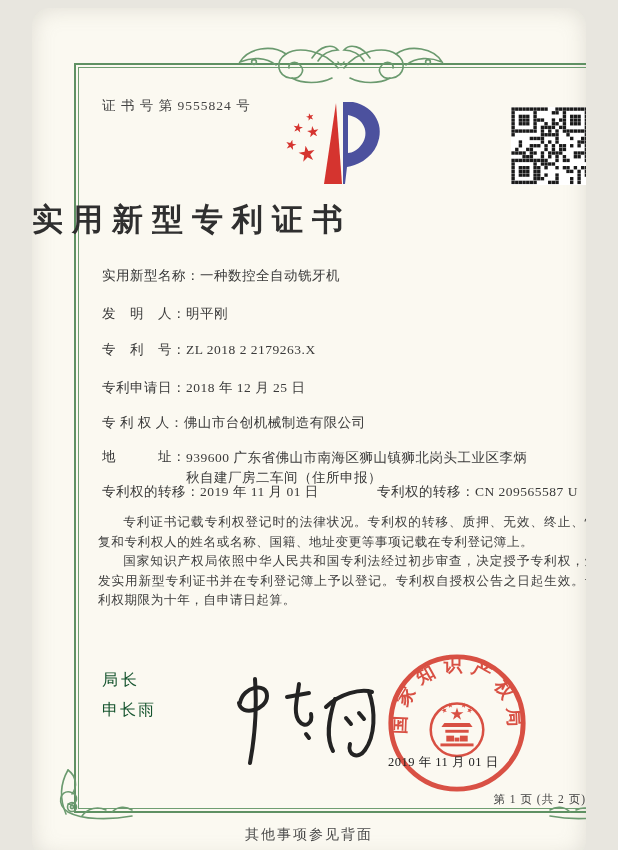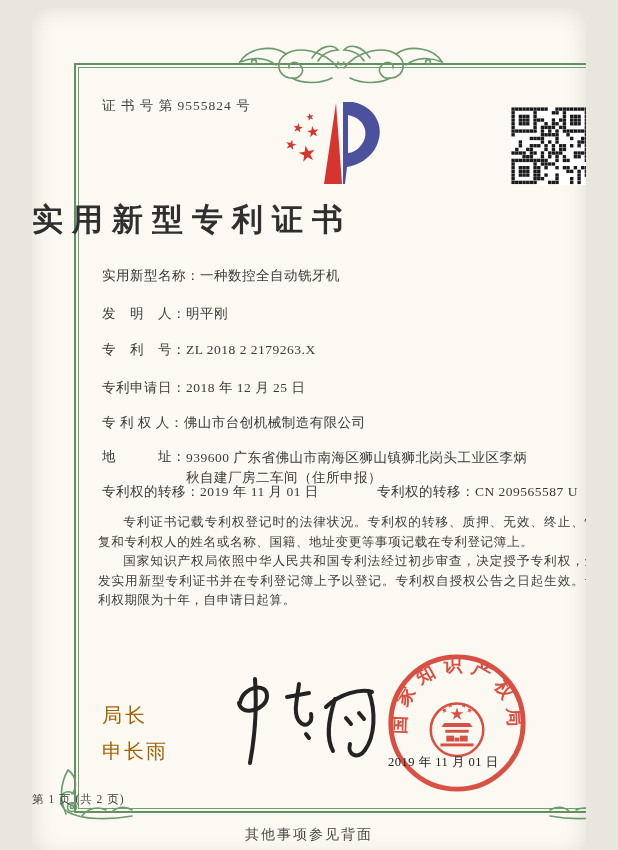--- a/index.html
+++ b/index.html
@@ -38,27 +38,27 @@
   .row-filing{top:371px;}
   .row-patentee{top:406px;}
   .row-address{top:440px;display:flex;white-space:normal;}
   .row-address .addr-val{width:378px;line-height:20px;white-space:pre-line;}
   .row-grant{top:475px;display:flex;gap:58px;}
   
   .paras{position:absolute;left:66px;top:505px;width:500px;font-size:12.6px;
     line-height:19.6px;text-align:justify;color:#3e3e3e;letter-spacing:.6px;}
   .paras p{margin:0;text-indent:2em;}
   
-  .officer{position:absolute;left:70px;top:694px;font-size:20px;letter-spacing:3px;color:#a16207;}
+  .officer{position:absolute;left:70px;top:662px;font-size:16px;letter-spacing:3px;color:#14532d;}
   .officer .name{display:block;margin-top:9px;letter-spacing:2px;text-align:right;}
   .signature{position:absolute;left:178px;top:664px;width:172px;height:96px;z-index:6;}
   .seal{position:absolute;left:352px;top:642px;width:146px;height:146px;z-index:5;}
   .seal-date{position:absolute;left:356px;top:746px;font-size:12.5px;color:#222;
     letter-spacing:.5px;z-index:7;white-space:pre;}
-  .page-num{position:absolute;left:0;right:0;top:784px;text-align:left;font-size:11.5px;color:#444;letter-spacing:1px;}
+  .page-num{position:absolute;left:0;right:0;top:784px;text-align:right;font-size:11.5px;color:#444;letter-spacing:1px;}
   .back-note{position:absolute;left:0;right:0;top:818px;text-align:center;font-size:14px;color:#4a4a4a;letter-spacing:2px;}
 </style>
 </head>
 <body>
 
 <div class="page">
 
   <div class="frame"></div>
 
   <div class="ornament" style="left:200px;top:30px;">

